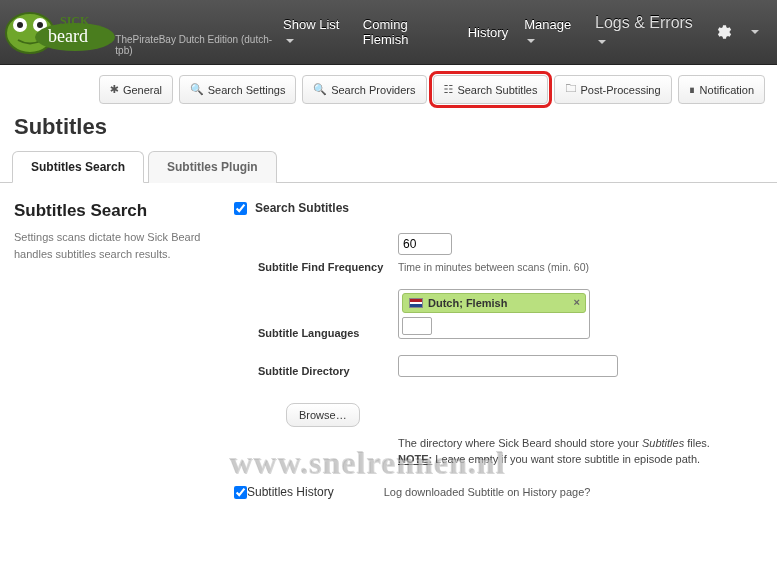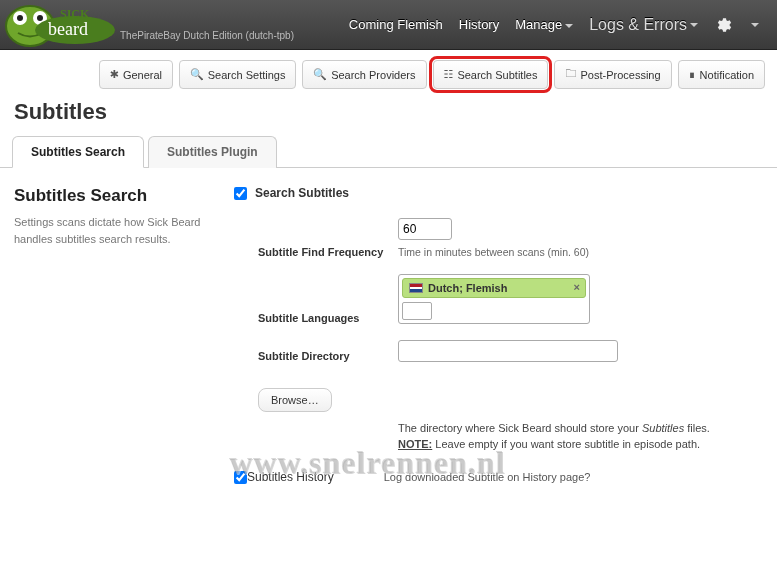--- a/index.html
+++ b/index.html
@@ -9,21 +9,21 @@
     color: #333;
     background: #fff;
     width: 777px;
     height: 565px;
     overflow: hidden;
     position: relative;
   }
   
   .topbar {
     background: linear-gradient(#555, #3a3a3a);
-    height: 50px;
+    height: 65px;
     display: flex;
     align-items: center;
     padding: 0 10px 0 0;
     position: relative;
     border-bottom: 1px solid #222;
   }
   .logo-wrap {
     position: relative;
     width: 130px;
     height: 50px;
@@ -244,20 +244,21 @@
   }
   .browse-btn, .save-btn {
     background: linear-gradient(#fff,#f0f0f0);
     border: 1px solid #ccc;
     border-radius: 8px;
     padding: 5px 12px;
     font-size: 11px;
     color: #333;
     cursor: pointer;
     margin-top: 10px;
+    margin-left: 28px;
   }
   .notes {
     font-size: 11px;
     color: #444;
     margin-top: 10px;
   }
   .notes em { font-style: italic; }
   .notes strong { text-decoration: underline; }
   .history-row {
     display: flex;
@@ -294,20 +295,21 @@
       <circle cx="40" cy="18" r="7" fill="#fff"></circle>
         <circle cx="40" cy="18" r="3" fill="#222"></circle>
       <path d="M18 33 Q30 40 42 33" stroke="#3f6a16" stroke-width="2" fill="none"></path>
       <ellipse cx="75" cy="30" rx="40" ry="14" fill="#4a7d1e"></ellipse>
       <text x="60" y="18" font-family="Arial Black" font-size="12" fill="#4a7d1e" font-weight="900">SICK</text>
       <text x="48" y="35" font-family="Brush Script MT, cursive" font-size="18" fill="#fff">beard</text>
     </svg>
   </div>
   <span class="edition">ThePirateBay Dutch Edition (dutch-tpb)</span>
   <div class="nav">
+    <a><span>Show List</span><span class="caret"></span></a>
     <a>Coming Flemish</a>
     <a>History</a>
     <a><span>Manage</span><span class="caret"></span></a>
     <a class="small"><span>Logs &amp; Errors</span><span class="caret"></span></a>
     <span class="gear">
       <svg width="18" height="18" viewBox="0 0 24 24" fill="#eee">
           <path d="M12 8a4 4 0 100 8 4 4 0 000-8zm9 4a7 7 0 00-.1-1.2l2-1.6-2-3.4-2.4 1a7 7 0 00-2-1.2L16 3h-4l-.5 2.6a7 7 0 00-2 1.2l-2.4-1-2 3.4 2 1.6A7 7 0 007 12c0 .4 0 .8.1 1.2l-2 1.6 2 3.4 2.4-1c.6.5 1.3.9 2 1.2L12 21h4l.5-2.6c.7-.3 1.4-.7 2-1.2l2.4 1 2-3.4-2-1.6c.1-.4.1-.8.1-1.2z"></path>
         </svg>
     </span>
     <span class="caret"></span>

